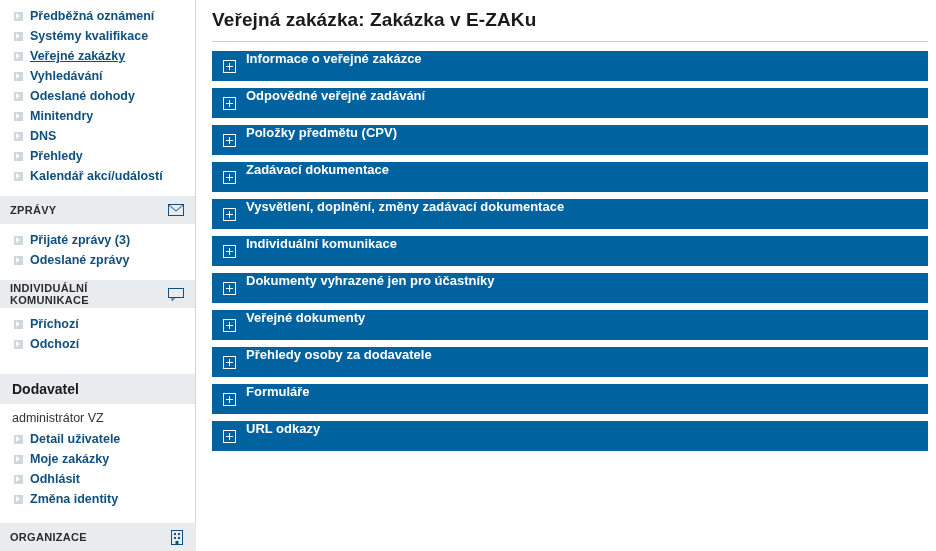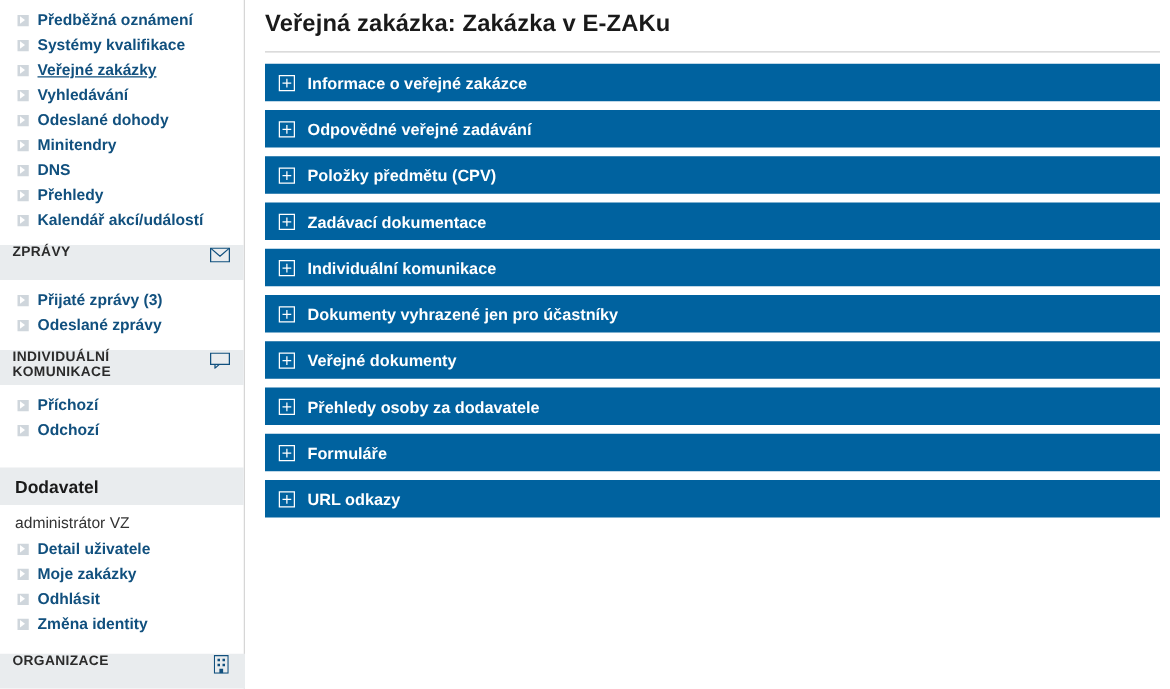--- a/index.html
+++ b/index.html
@@ -71,20 +71,21 @@
     cursor: pointer;
   }
   .nav-link.active {
     text-decoration: underline;
   }
 
   .section-head {
     background: #e9ecee;
     height: 28px;
     display: flex;
+    align-items: center;
     justify-content: space-between;
     padding: 0 10px 0 10px;
     margin-top: 10px;
     box-sizing: border-box;
   }
   .section-head .title {
     font-size: 11px;
     font-weight: bold;
     color: #2b2b2b;
     letter-spacing: 0.3px;
@@ -140,21 +141,20 @@
   }
   .title-rule {
     border: 0;
     border-top: 1px solid #cfcfcf;
     margin: 0 0 9px 0;
   }
   .panel {
     height: 30px;
     background: #00629f;
     display: flex;
-    align-items: center;
     margin-bottom: 7px;
     cursor: pointer;
     box-sizing: border-box;
   }
   .panel-toggle {
     width: 34px;
     min-width: 34px;
     height: 30px;
     display: flex;
     align-items: center;
@@ -345,20 +345,26 @@
     <div class="panel">
       <span class="panel-toggle">
           <span class="plus-box"></span>
         </span>
       <span class="panel-label">Zadávací dokumentace</span>
     </div>
     <div class="panel">
       <span class="panel-toggle">
           <span class="plus-box"></span>
         </span>
+      <span class="panel-label">Vysvětlení, doplnění, změny zadávací dokumentace</span>
+    </div>
+    <div class="panel">
+      <span class="panel-toggle">
+          <span class="plus-box"></span>
+        </span>
       <span class="panel-label">Individuální komunikace</span>
     </div>
     <div class="panel">
       <span class="panel-toggle">
           <span class="plus-box"></span>
         </span>
       <span class="panel-label">Dokumenty vyhrazené jen pro účastníky</span>
     </div>
     <div class="panel">
       <span class="panel-toggle">

